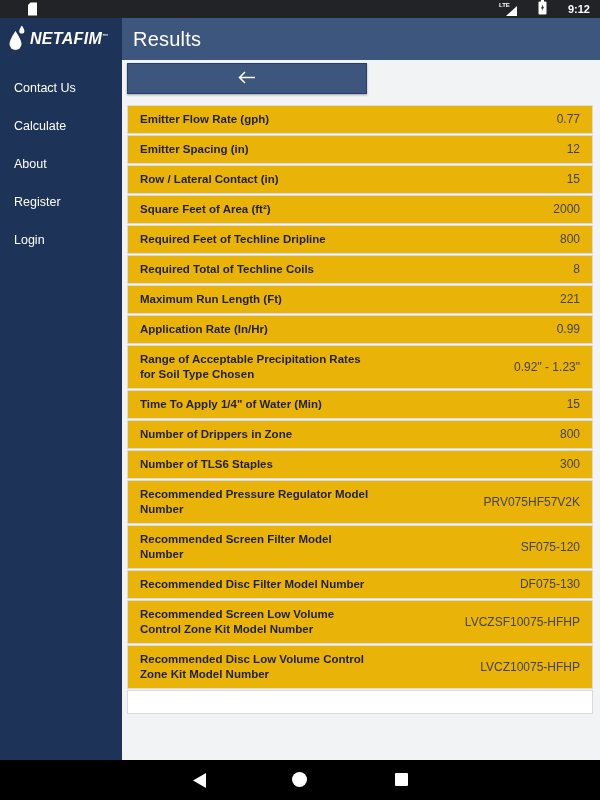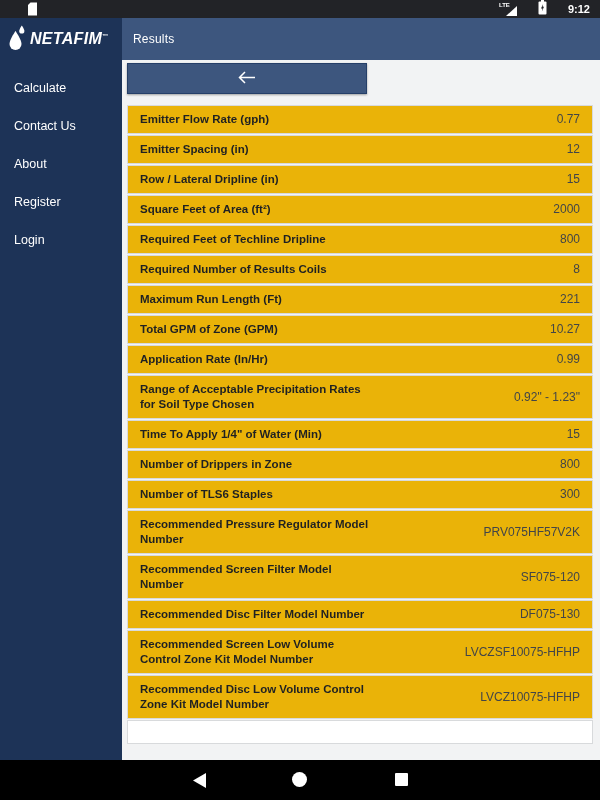--- a/index.html
+++ b/index.html
@@ -46,21 +46,21 @@
     color: #fff; font-size: 16px; font-weight: bold; font-style: italic;
     letter-spacing: 0.3px; margin-left: 3px;
   }
   .brand-tm { color: #fff; font-size: 6px; vertical-align: super; font-style: normal; }
   .app-bar {
     position: absolute; top: 18px; left: 122px; right: 0; height: 42px;
     background: #3d567e;
     display: flex; align-items: center;
     padding-left: 11px; box-sizing: border-box;
   }
-  .app-bar-title { color: #fff; font-size: 12px; letter-spacing: 0.2px; }
+  .app-bar-title { color: #fff; font-size: 20px; letter-spacing: 0.2px; }
 
   
   .sidebar {
     position: absolute; top: 60px; left: 0; width: 122px; bottom: 40px;
     background: #1d3357;
   }
   .sidebar-menu { padding-top: 9px; }
   .menu-item {
     height: 38px; display: flex; align-items: center;
     padding-left: 14px; color: #fff; font-size: 12.5px;
@@ -162,22 +162,22 @@
     </span>
     <span class="brand-text"><span>NETAFIM</span><span class="brand-tm">™</span></span>
   </div>
 
   <div class="app-bar">
     <span class="app-bar-title">Results</span>
   </div>
 
   <div class="sidebar">
     <div class="sidebar-menu">
+        <div class="menu-item">Contact Us</div>
         <div class="menu-item">Calculate</div>
-        <div class="menu-item">Contact Us</div>
         <div class="menu-item">About</div>
         <div class="menu-item">Register</div>
         <div class="menu-item">Login</div>
       </div>
   </div>
 
   <div class="content">
     <div class="back-button">
       <span>
         <svg width="18" height="13" viewBox="0 0 18 13">
@@ -188,42 +188,38 @@
     <div class="results-list">
         <div class="row">
           <span class="row-label">Emitter Flow Rate (gph)</span>
           <span class="row-value">0.77</span>
         </div>
         <div class="row">
           <span class="row-label">Emitter Spacing (in)</span>
           <span class="row-value">12</span>
         </div>
         <div class="row">
-          <span class="row-label">Row / Lateral Dripline (in)</span>
+          <span class="row-label">Row / Lateral Contact (in)</span>
           <span class="row-value">15</span>
         </div>
         <div class="row">
           <span class="row-label">Square Feet of Area (ft²)</span>
           <span class="row-value">2000</span>
         </div>
         <div class="row">
           <span class="row-label">Required Feet of Techline Dripline</span>
           <span class="row-value">800</span>
         </div>
         <div class="row">
-          <span class="row-label">Required Number of Results Coils</span>
+          <span class="row-label">Required Total of Techline Coils</span>
           <span class="row-value">8</span>
         </div>
         <div class="row">
           <span class="row-label">Maximum Run Length (Ft)</span>
           <span class="row-value">221</span>
-        </div>
-        <div class="row">
-          <span class="row-label">Total GPM of Zone (GPM)</span>
-          <span class="row-value">10.27</span>
         </div>
         <div class="row">
           <span class="row-label">Application Rate (In/Hr)</span>
           <span class="row-value">0.99</span>
         </div>
         <div class="row">
           <span class="row-label">Range of Acceptable Precipitation Rates
 for Soil Type Chosen</span>
           <span class="row-value">0.92" - 1.23"</span>
         </div>

